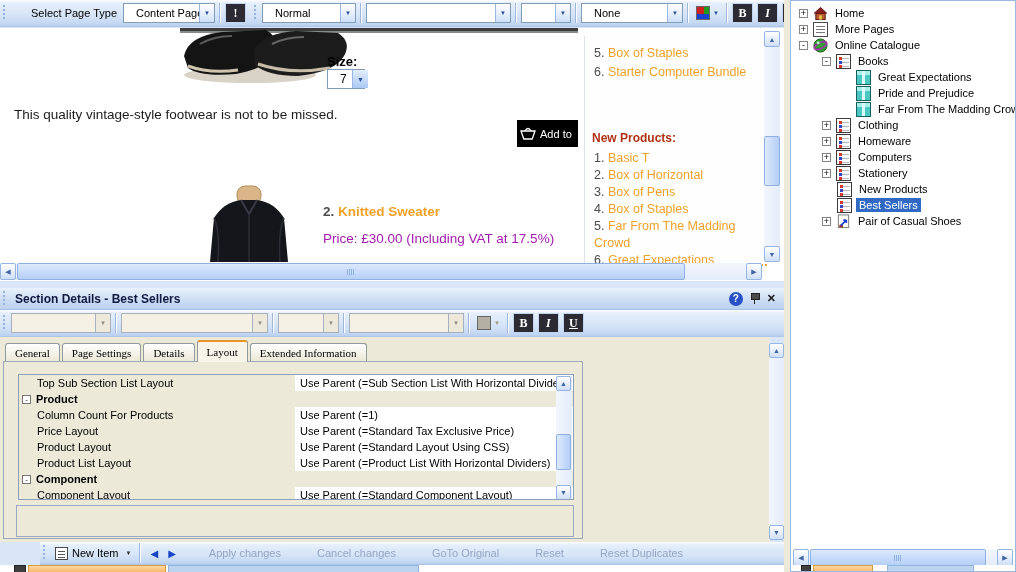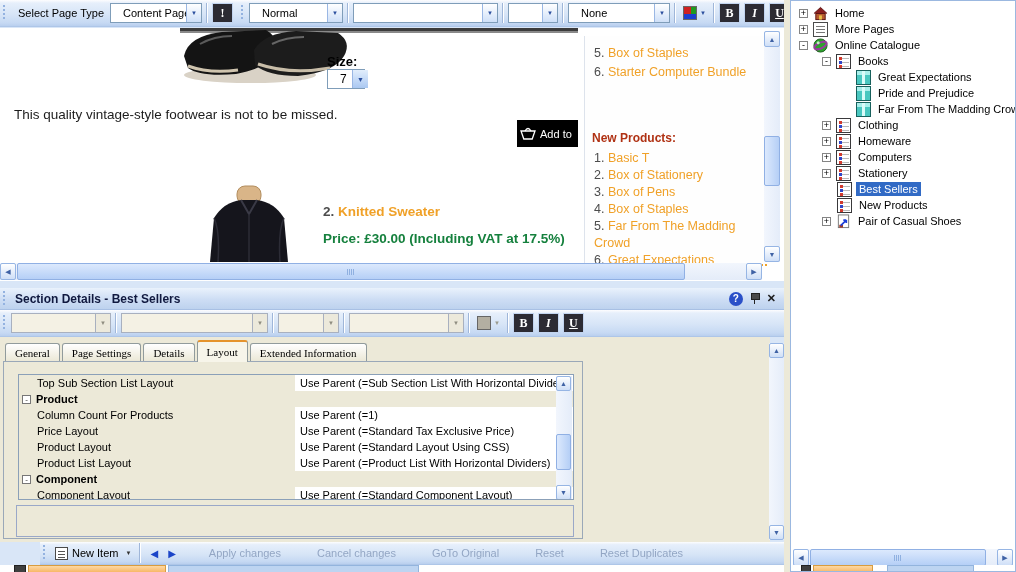--- a/index.html
+++ b/index.html
@@ -9,21 +9,21 @@
 
   
   .toolbar { position:absolute; left:0; width:786px; height:27px; display:flex; align-items:center;
              background:linear-gradient(#fdfdfe 0%,#e6effb 12%,#d7e5f7 55%,#c6d9f3 88%,#b9cfee 100%);
              border-bottom:1px solid #aec6e8; }
   .grip { width:4px; height:18px; margin:0 4px 0 3px; flex:none;
           background:repeating-linear-gradient(180deg,#93b2e0 0 2px,rgba(0,0,0,0) 2px 4px);
           background-size:2px 16px; background-repeat:no-repeat; background-position:0 1px; }
   .sep { width:2px; height:20px; margin:0 4px; flex:none;
          background:linear-gradient(90deg,#9fb6d9 0 1px,#ffffff 1px 2px); }
-  .tb-label { margin:0 6px 0 7px; white-space:nowrap;text-align:center; }
+  .tb-label { margin:0 6px 0 20px; white-space:nowrap;text-align:center; }
   .combo { height:20px; background:#fff; border:1px solid #7f9db9; display:flex; align-items:center; flex:none; }
   .combo-val { flex:1; padding:0 12px; white-space:nowrap; overflow:hidden; }
   .combo-arrow { width:15px; height:100%; border-left:1px solid #9ab7e4; flex:none;
                  background:linear-gradient(#ffffff,#cfe0f8); color:#2b4f9e; font-size:6px;
                  display:flex; align-items:center; justify-content:center; }
   .combo.dis { background:#f4f1e4; border-color:#a8b0bf; }
   .combo.dis .combo-arrow { background:#ece9db; color:#8f8d80; border-left-color:#a8b0bf; }
   .btn-dark { width:21px; height:20px; flex:none; background:#2c2b33; border:1px solid #c2d4ef;
               color:#fff; font-weight:bold; font-size:12px; display:flex; align-items:center;
               justify-content:center; font-family:"Liberation Serif", serif; }
@@ -44,21 +44,21 @@
   .shoes { position:absolute; left:180px; top:2px; }
   .size-label { position:absolute; left:327px; top:26px; font-size:13px; font-weight:bold; }
   .size-select { position:absolute; left:327px; top:41px; width:38px; height:20px; background:#fff;
                  border:1px solid #7f9db9; display:flex; align-items:center; font-size:12px; }
   .size-select .combo-arrow { width:16px; font-size:7px; background:linear-gradient(#e2eefc,#aac8f2); }
   .desc-text { position:absolute; left:14px; top:79px; width:520px; font-size:13.5px; color:#1c1c1c; }
   .addto { position:absolute; left:517px; top:92px; width:61px; height:27px; background:#000; color:#fff;
            display:flex; align-items:center; font-size:11px; gap:4px; padding-left:3px; overflow:hidden; }
   .sweater { position:absolute; left:196px; top:156px; }
   .sweater-line { position:absolute; left:323px; top:176px; font-size:13.5px; font-weight:bold; }
-  .price-line { position:absolute; left:323px; top:203px; font-size:13.5px; font-weight:bold; color:#15803d; }
+  .price-line { position:absolute; left:323px; top:203px; font-size:13.5px; font-weight:normal; color:#a21caf; }
   .num { color:#4c4c4c; }
   .plink { color:#f0a128; text-decoration:none; cursor:pointer; }
   .right-col { position:absolute; left:584px; top:0; width:186px; height:234px; background:#fefefe;
                border-left:1px solid #dde3ec; font-size:12.5px; overflow:hidden;margin-top:8px; }
   .rc-toplist { position:absolute; left:9px; top:8px; line-height:19px; white-space:nowrap; }
   .np-header { position:absolute; left:7px; top:95px; font-size:12px; font-weight:bold; color:#b03214; }
   .rc-list { position:absolute; left:9px; top:114px; width:170px; line-height:17px; }
   .rc-list > div { margin-bottom:0; }
   .dotted-sep { position:absolute; left:4px; top:228px; width:178px; border-bottom:2px dotted #f0a128; }
 
@@ -260,21 +260,21 @@
         </div>
       </div>
       <div class="np-header">New Products:</div>
       <div class="rc-list">
         <div>
           <span class="num">1.</span>
           <a class="plink">Basic T</a>
         </div>
         <div>
           <span class="num">2.</span>
-          <a class="plink">Box of Stationery</a>
+          <a class="plink">Box of Horizontal</a>
         </div>
         <div>
           <span class="num">3.</span>
           <a class="plink">Box of Pens</a>
         </div>
         <div>
           <span class="num">4.</span>
           <a class="plink">Box of Staples</a>
         </div>
         <div>
@@ -498,26 +498,26 @@
       </div>
 
       <div class="trow lvl1">
         <span class="exp">+</span>
         <span class="ticon section"></span>
         <span class="tlabel">Stationery</span>
       </div>
 
       <div class="trow lvl1n">
         <span class="ticon section"></span>
+        <span class="tlabel">New Products</span>
+      </div>
+
+      <div class="trow lvl1n">
+        <span class="ticon section"></span>
         <span class="tlabel sel">Best Sellers</span>
-      </div>
-
-      <div class="trow lvl1n">
-        <span class="ticon section"></span>
-        <span class="tlabel">New Products</span>
       </div>
 
       <div class="trow lvl1">
         <span class="exp">+</span>
         <span class="ticon">
           <svg width="15" height="15" viewBox="0 0 16 16">
             <rect x="2.5" y="1" width="11" height="13.5" fill="#fff" stroke="#777"></rect>
             <rect x="3.5" y="11.5" width="4" height="3" fill="#a23c2a"></rect>
             <path d="M5 12.5 L11 6.5 M11 6.5 L7.8 6.5 M11 6.5 L11 9.7" stroke="#1c3ed8" stroke-width="1.8" fill="none"></path>
           </svg>

